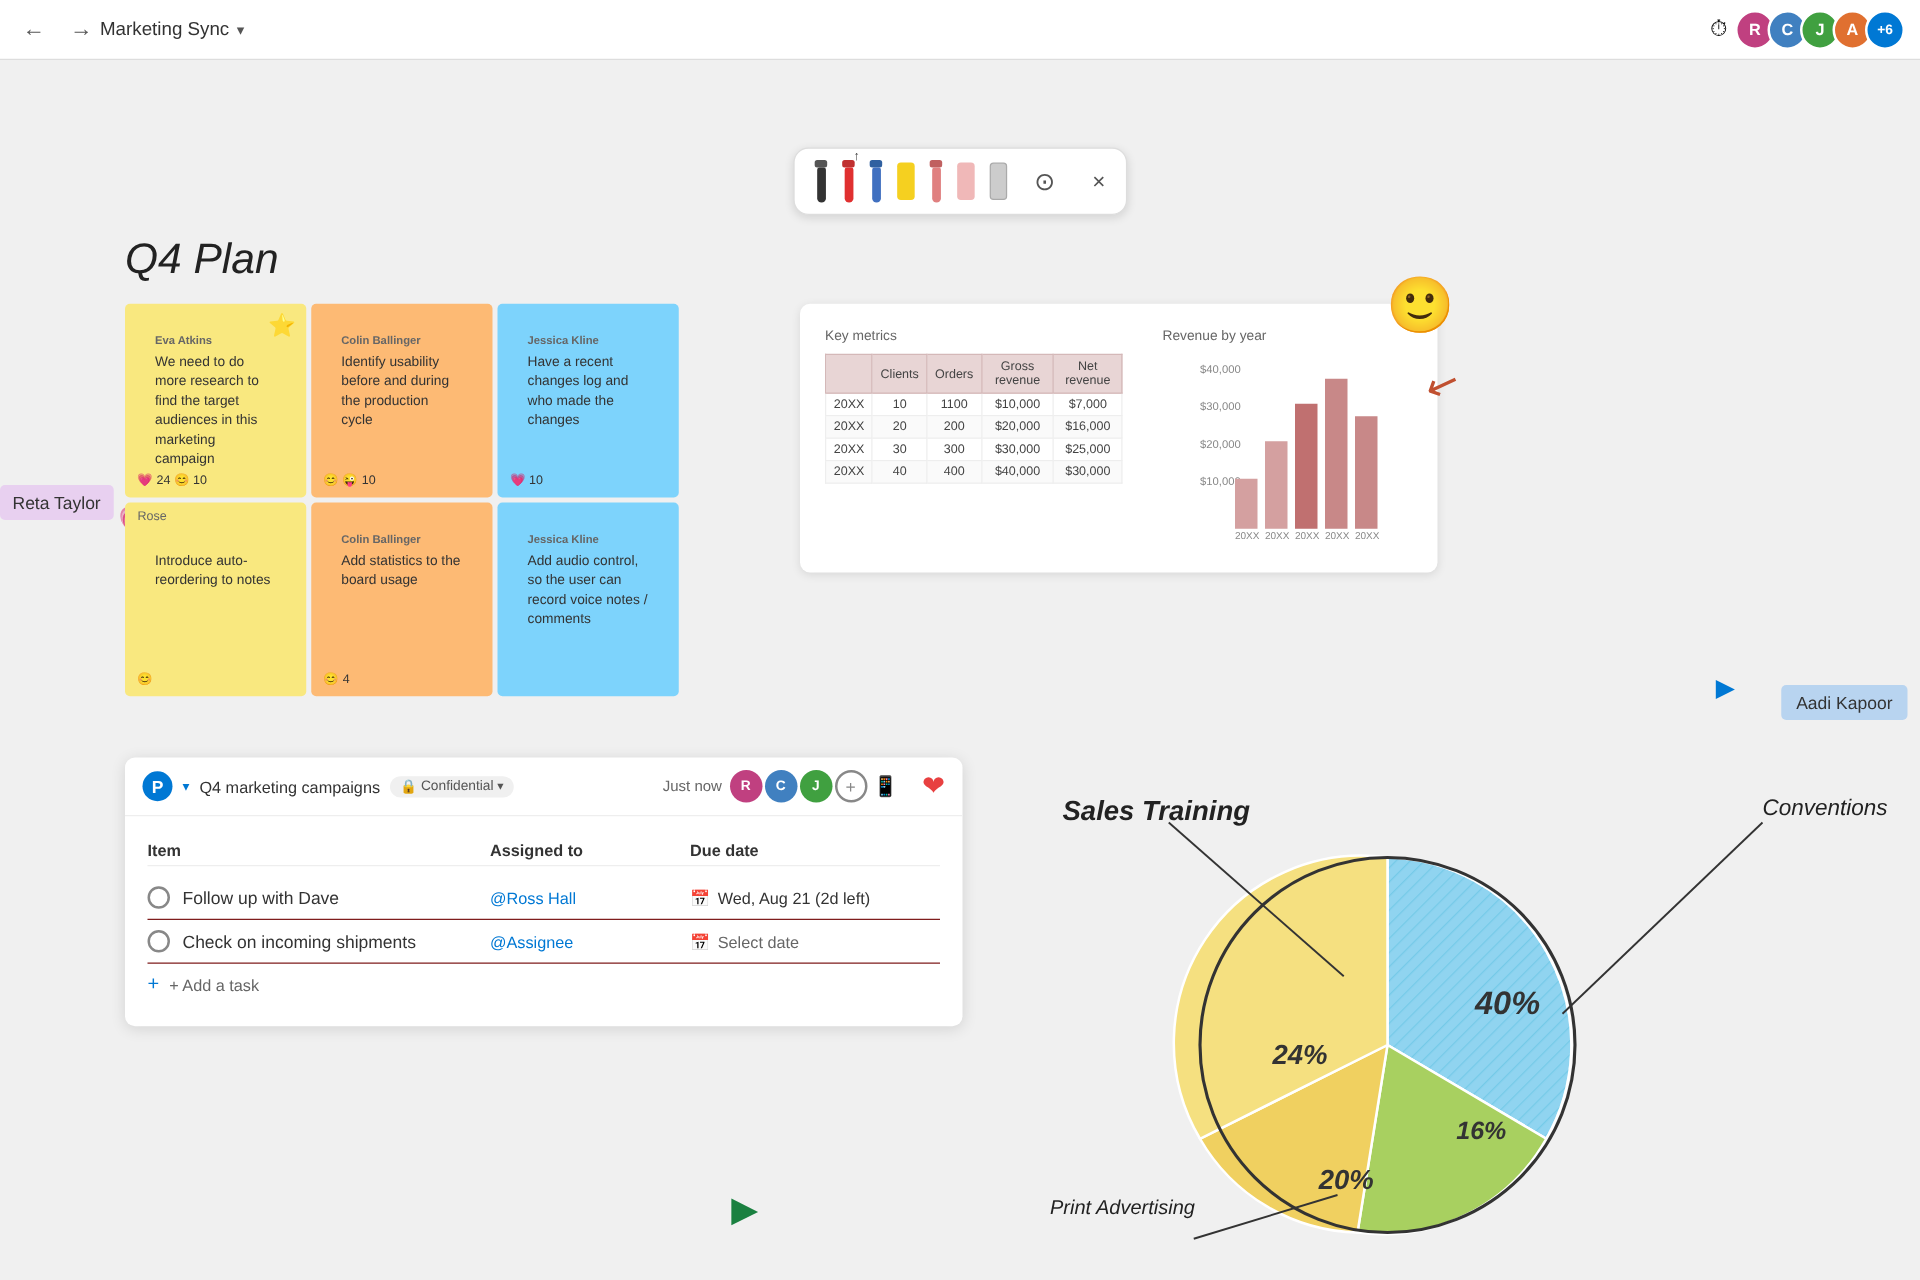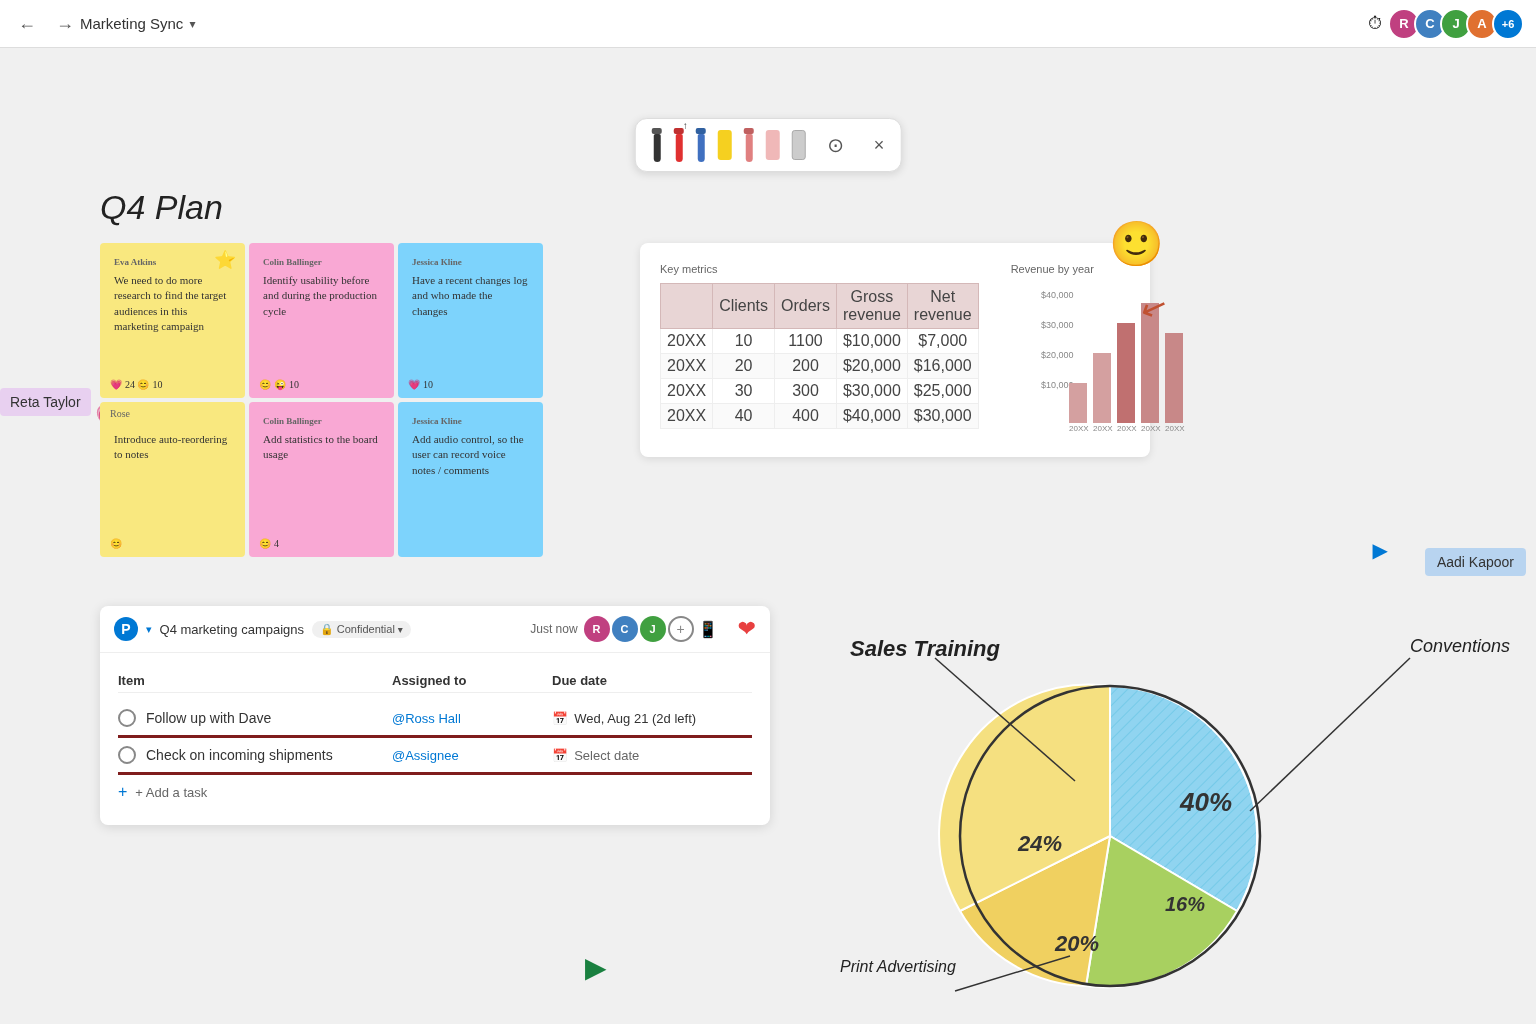--- a/index.html
+++ b/index.html
@@ -171,28 +171,27 @@
       position: absolute;
       top: 195px;
       left: 100px;
       display: grid;
       grid-template-columns: repeat(3, 145px);
       grid-template-rows: repeat(2, 155px);
       gap: 4px;
     }
     .sticky {
       border-radius: 4px;
-      padding: 14px;
+      padding: 24px;
       position: relative;
       font-size: 11px;
       color: #333;
-      font-family: Liberation Serif, serif;
     }
     .sticky.yellow { background: #f9e87f; }
-    .sticky.orange { background: #f9a8d4; }
+    .sticky.orange { background: #fdba74; }
     .sticky.blue { background: #7dd3fc; }
     .sticky-author {
       font-size: 9px;
       color: #666;
       margin-bottom: 6px;
       font-weight: 600;
     }
     .sticky-text {
       font-size: 11px;
       line-height: 1.4;
@@ -245,21 +244,21 @@
       margin-bottom: 12px;
     }
     .financials-subtitle {
       font-size: 11px;
       color: #666;
       margin-bottom: 8px;
     }
     .fin-table {
       width: 100%;
       border-collapse: collapse;
-      font-size: 16px;
+      font-size: 10px;
     }
     .fin-table th {
       background: #e8d5d5;
       padding: 4px 6px;
       text-align: center;
       font-weight: 500;
       color: #444;
       border: 1px solid #d4b8b8;
     }
     .fin-table td {
@@ -410,21 +409,21 @@
       border-bottom: 1px solid #eee;
       margin-bottom: 8px;
     }
     .task-row {
       display: grid;
       grid-template-columns: 1fr 160px 200px;
       align-items: center;
       padding: 8px 0;
       font-size: 14px;
       color: #333;
-      border-bottom: 3px solid #7f1d1d;
+      border-bottom: 1px solid #7f1d1d;
     }
     .task-item {
       display: flex;
       align-items: center;
       gap: 10px;
     }
     .task-checkbox {
       width: 18px;
       height: 18px;
       border: 2px solid #888;

